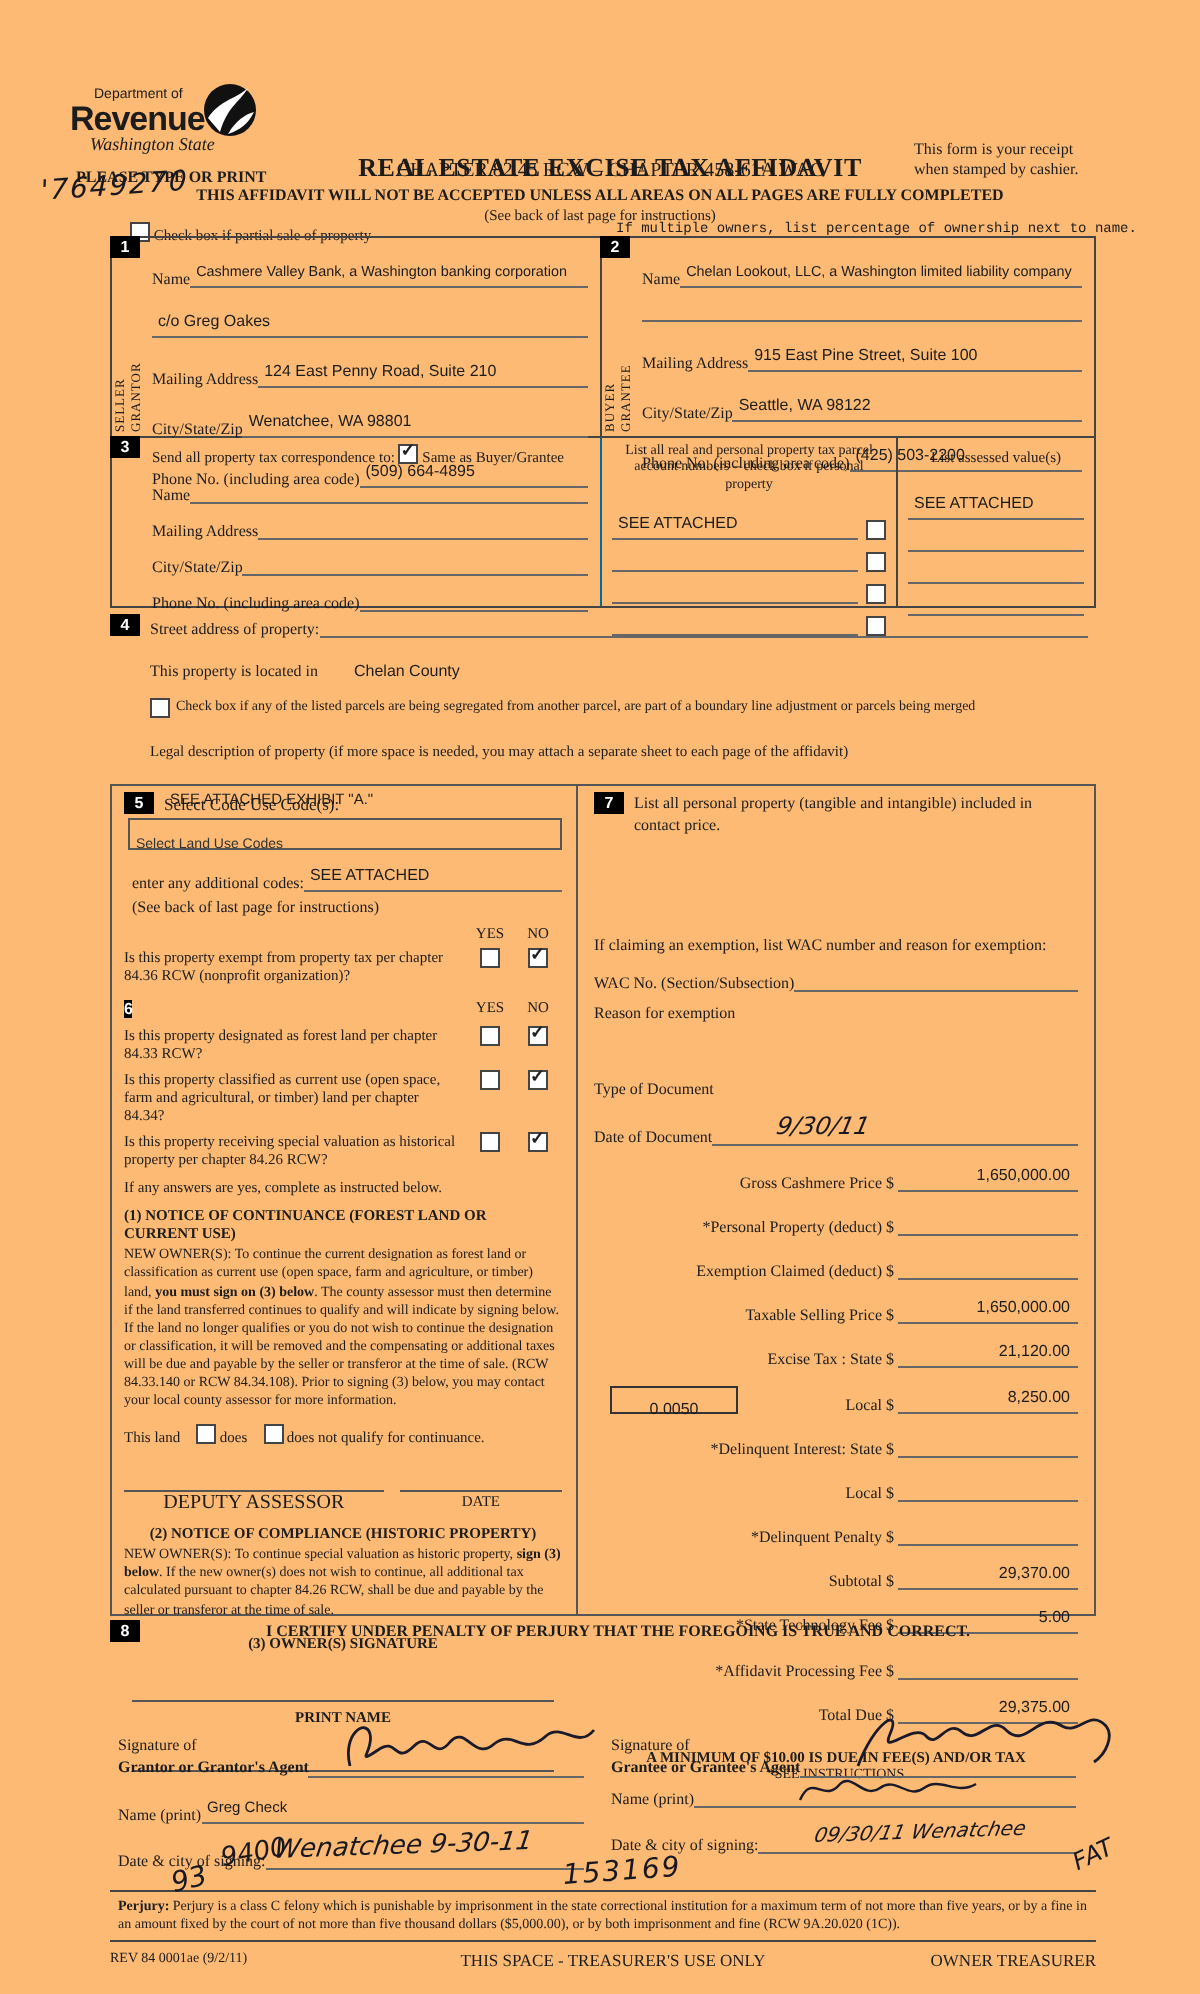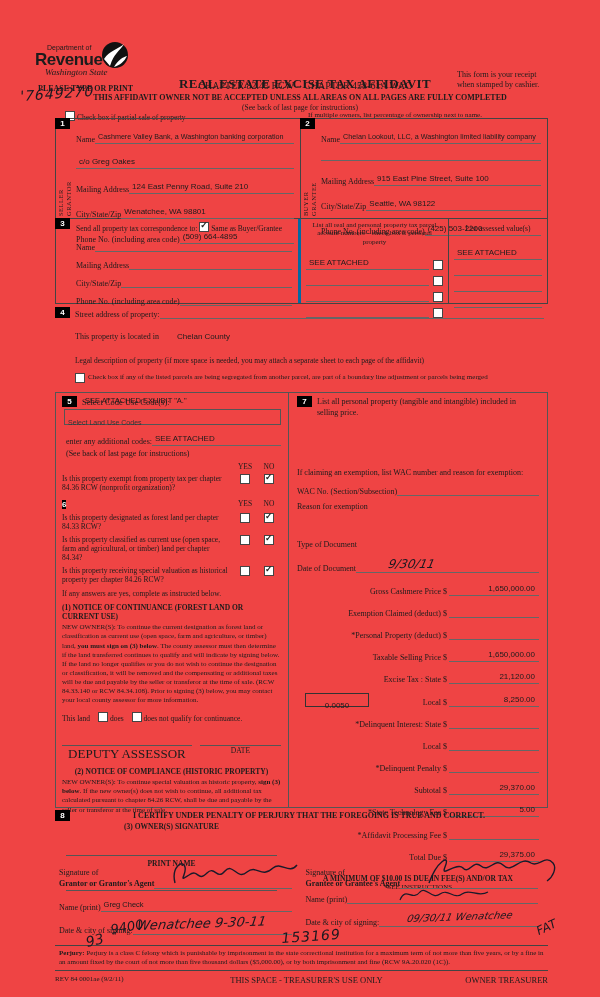--- a/index.html
+++ b/index.html
@@ -1,17 +1,17 @@
 <!DOCTYPE html>
 <html><head>
 <meta charset="utf-8">
 <style>
   html,body { margin:0; padding:0; background:#e8e8e8; }
   .page {
-    position:relative; width:600px; height:997px; background:#ef4444;
+    position:relative; width:600px; height:997px; background:#fdba74;
     margin:0 auto; font-family:"Liberation Serif", serif; color:#1c1c1c;
     overflow:hidden;
   }
   
   .abs { position:absolute; }
   .lbl { font-family:"Liberation Serif", serif; font-size:8px; white-space:nowrap; }
   .val { font-family:"Liberation Sans", sans-serif; font-size:8px; white-space:nowrap; }
   .fld { flex:1; border-bottom:1px solid #666; min-height:10px; padding:0 3px; }
   .frow { display:flex; align-items:flex-end; margin:3px 0; }
   .cb { display:inline-block; width:8px; height:8px; border:1px solid #444; background:#fff;
@@ -35,35 +35,35 @@
   .logo-ws   { font-family:"Liberation Serif",serif; font-style:italic; font-size:9px; margin-left:10px; }
   .logo-mark { position:absolute; left:100px; top:40px; }
   .title { position:absolute; left:140px; top:76px; width:330px; text-align:center;
            font-size:13px; font-weight:bold; letter-spacing:0.3px; }
   .subtitle { position:absolute; left:140px; top:80px; width:330px; text-align:center; font-size:10px; }
   .receipt { position:absolute; left:457px; top:70px; width:95px; font-size:8px; white-space:pre-line; line-height:1.3; }
   .please { position:absolute; left:38px; top:84px; font-size:8px;font-weight:bold; }
   .warn { position:absolute; left:60px; top:93px; width:480px; text-align:center; font-size:8px; font-weight:bold; }
   .seeback { position:absolute; left:60px; top:103px; width:480px; text-align:center; font-size:7.5px; }
   .partial { position:absolute; left:65px; top:111px; font-size:7.5px; }
-  .multi { position:absolute; left:308px; top:111px; font-size:7px; }
+  .multi { position:absolute; left:308px; top:111px; font-size:7px;font-family:Liberation Mono, monospace; }
   .hnum-top { position:absolute; left:20px; top:88px; font-size:14px; transform:rotate(-4deg) skewX(-6deg); letter-spacing:1px; }
 
   
   .main { position:absolute; left:55px; top:118px; width:493px; }
   .boxes12 { display:flex; border:1px solid #444; height:99px; }
   .pbox { position:relative; padding:3px 6px 2px 20px; box-sizing:border-box; display:flex; flex-direction:column; justify-content:space-between; }
   .pbox1 { width:245px; border-right:1px solid #444; }
   .pbox2 { flex:1; }
   .side-label { position:absolute; left:1px; top:14px; bottom:2px; width:16px; display:flex; }
   .side-label span { writing-mode:vertical-rl; transform:rotate(180deg); font-size:6.5px;
                      letter-spacing:0.5px; line-height:8px; font-family:"Liberation Serif",serif; }
 
   .box3 { position:relative; display:flex; border:1px solid #444; border-top:none; height:84px; }
-  .b3-left { width:245px; border-right:3px solid #0369a1; padding:3px 6px 3px 20px; box-sizing:border-box; }
+  .b3-left { width:245px; border-right:1px solid #0369a1; padding:3px 6px 3px 20px; box-sizing:border-box; }
   .b3-mid  { width:148px; border-right:1px solid #444; padding:2px 5px; box-sizing:border-box; }
   .b3-right{ flex:1; padding:2px 5px; box-sizing:border-box; }
   .b3-head { font-size:7px; text-align:center; line-height:1.2; }
   .b3-line { display:flex; align-items:flex-end; margin-top:5px; }
 
   .box4 { position:relative; padding:4px 4px 2px 20px; height:88px; box-sizing:border-box; }
 
   .cols { display:flex; border:1px solid #555; height:414px; }
   .col-l { width:233px; border-right:1px solid #555; padding:3px 7px 3px 6px; box-sizing:border-box; }
   .col-r { flex:1; padding:3px 8px 3px 8px; box-sizing:border-box; position:relative; }
@@ -112,21 +112,21 @@
       <path d="M14 27 C18 20 23 17 27 16 C24 22 20 25 14 27 Z" fill="#fff"></path>
     </svg>
   </div>
 
   <div class="title">REAL ESTATE EXCISE TAX AFFIDAVIT</div>
   <div class="subtitle">CHAPTER 82.45 RCW – CHAPTER 458-61A WAC</div>
   <div class="receipt">This form is your receipt
 when stamped by cashier.</div>
   <div class="please">PLEASE TYPE OR PRINT</div>
   <div class="hnum-top hand">'7649270</div>
-  <div class="warn">THIS AFFIDAVIT OWNER NOT BE ACCEPTED UNLESS ALL AREAS ON ALL PAGES ARE FULLY COMPLETED</div>
+  <div class="warn">THIS AFFIDAVIT WILL NOT BE ACCEPTED UNLESS ALL AREAS ON ALL PAGES ARE FULLY COMPLETED</div>
   <div class="seeback">(See back of last page for instructions)</div>
   <div class="partial">
     <span class="cb"></span>
     <span class="lbl" style="font-size:7.5px">Check box if partial sale of property</span>
   </div>
   <div class="multi">If multiple owners, list percentage of ownership next to name.</div>
 
   <div class="main">
 
     <div class="boxes12">
@@ -248,26 +248,26 @@
     <div class="box4">
       <div class="num corner-num" style="top:3px; left:0">4</div>
       <div class="frow" style="margin-top:0">
         <span class="lbl">Street address of property:</span>
         <span class="fld"></span>
       </div>
       <div style="margin-top:6px">
         <span class="lbl">This property is located in</span>
         <span class="val" style="margin-left:14px">Chelan County</span>
       </div>
-      <div style="margin-top:6px">
-        <span class="lbl" style="font-size:7.5px">Legal description of property (if more space is needed, you may attach a separate sheet to each page of the affidavit)</span>
-      </div>
       <div style="margin-top:6px; display:flex; align-items:flex-start;">
         <span class="cb"></span>
         <span class="lbl" style="font-size:7px; white-space:normal; margin-left:3px;">Check box if any of the listed parcels are being segregated from another parcel, are part of a boundary line adjustment or parcels being merged</span>
+      </div>
+      <div style="margin-top:6px">
+        <span class="lbl" style="font-size:7.5px">Legal description of property (if more space is needed, you may attach a separate sheet to each page of the affidavit)</span>
       </div>
       <div style="margin-top:6px; padding-left:10px">
         <span class="val" style="font-size:7.5px">SEE ATTACHED EXHIBIT "A."</span>
       </div>
     </div>
 
     <div class="cols">
 
       <div class="col-l">
         <div style="display:flex; align-items:center;">
@@ -320,41 +320,41 @@
           <span class="lbl" style="font-size:7.5px">This land</span>
           <span class="cb" style="margin-left:6px"></span>
           <span class="lbl" style="font-size:7.5px">does</span>
           <span class="cb" style="margin-left:6px"></span>
           <span class="lbl" style="font-size:7.5px">does not qualify for continuance.</span>
         </div>
 
         <div style="display:flex; margin-top:10px;">
           <div style="flex:1.6; margin-right:8px">
             <div class="sigline"></div>
-            <div class="ctr lbl" style="font-size:13px">DEPUTY ASSESSOR</div>
+            <div class="ctr lbl" style="font-size:10px">DEPUTY ASSESSOR</div>
           </div>
           <div style="flex:1">
             <div class="sigline"></div>
             <div class="ctr lbl" style="font-size:7.5px">DATE</div>
           </div>
         </div>
 
         <div class="ntitle ctr">(2) NOTICE OF COMPLIANCE (HISTORIC PROPERTY)</div>
         <div class="para"><span>NEW OWNER(S): To continue special valuation as historic property, </span><span class="bold">sign (3) below</span><span>. If the new owner(s) does not wish to continue, all additional tax calculated pursuant to chapter 84.26 RCW, shall be due and payable by the seller or transferor at the time of sale.</span></div>
 
         <div class="ntitle ctr" style="margin-top:7px">(3) OWNER(S) SIGNATURE</div>
         <div class="sigline" style="margin:12px 4px 0 4px"></div>
         <div class="ntitle ctr" style="margin-top:3px">PRINT NAME</div>
         <div class="sigline" style="margin:10px 4px 0 4px"></div>
       </div>
 
       <div class="col-r">
         <div style="display:flex; align-items:flex-start;">
           <span class="num">7</span>
-          <span class="lbl" style="white-space:normal; margin-left:5px; line-height:1.4">List all personal property (tangible and intangible) included in selling price.</span>
+          <span class="lbl" style="white-space:normal; margin-left:5px; line-height:1.4">List all personal property (tangible and intangible) included in contact price.</span>
         </div>
         <div style="height:50px"></div>
         <div class="lbl">If claiming an exemption, list WAC number and reason for exemption:</div>
         <div class="frow" style="margin-top:8px">
           <span class="lbl">WAC No. (Section/Subsection)</span>
           <span class="fld" style="max-width:150px"></span>
         </div>
         <div class="lbl" style="margin-top:6px">Reason for exemption</div>
         <div style="height:26px"></div>
 
@@ -364,25 +364,25 @@
         <div class="frow" style="margin-top:5px">
           <span class="lbl">Date of Document</span>
           <span class="fld"><span class="hand" style="font-size:12px; transform:skewX(-12deg); margin-left:28px">9/30/11</span></span>
         </div>
 
         <div class="fin-row">
             <span class="fin-label">Gross Cashmere Price $</span>
             <span class="fin-line"><i>1,650,000.00</i></span>
           </div>
         <div class="fin-row">
+            <span class="fin-label">*Personal Property (deduct) $</span>
+            <span class="fin-line"><i></i></span>
+          </div>
+        <div class="fin-row">
             <span class="fin-label">Exemption Claimed (deduct) $</span>
-            <span class="fin-line"><i></i></span>
-          </div>
-        <div class="fin-row">
-            <span class="fin-label">*Personal Property (deduct) $</span>
             <span class="fin-line"><i></i></span>
           </div>
         <div class="fin-row">
             <span class="fin-label">Taxable Selling Price $</span>
             <span class="fin-line"><i>1,650,000.00</i></span>
           </div>
         <div class="fin-row">
             <span class="fin-label">Excise Tax : State $</span>
             <span class="fin-line"><i>21,120.00</i></span>
           </div>

